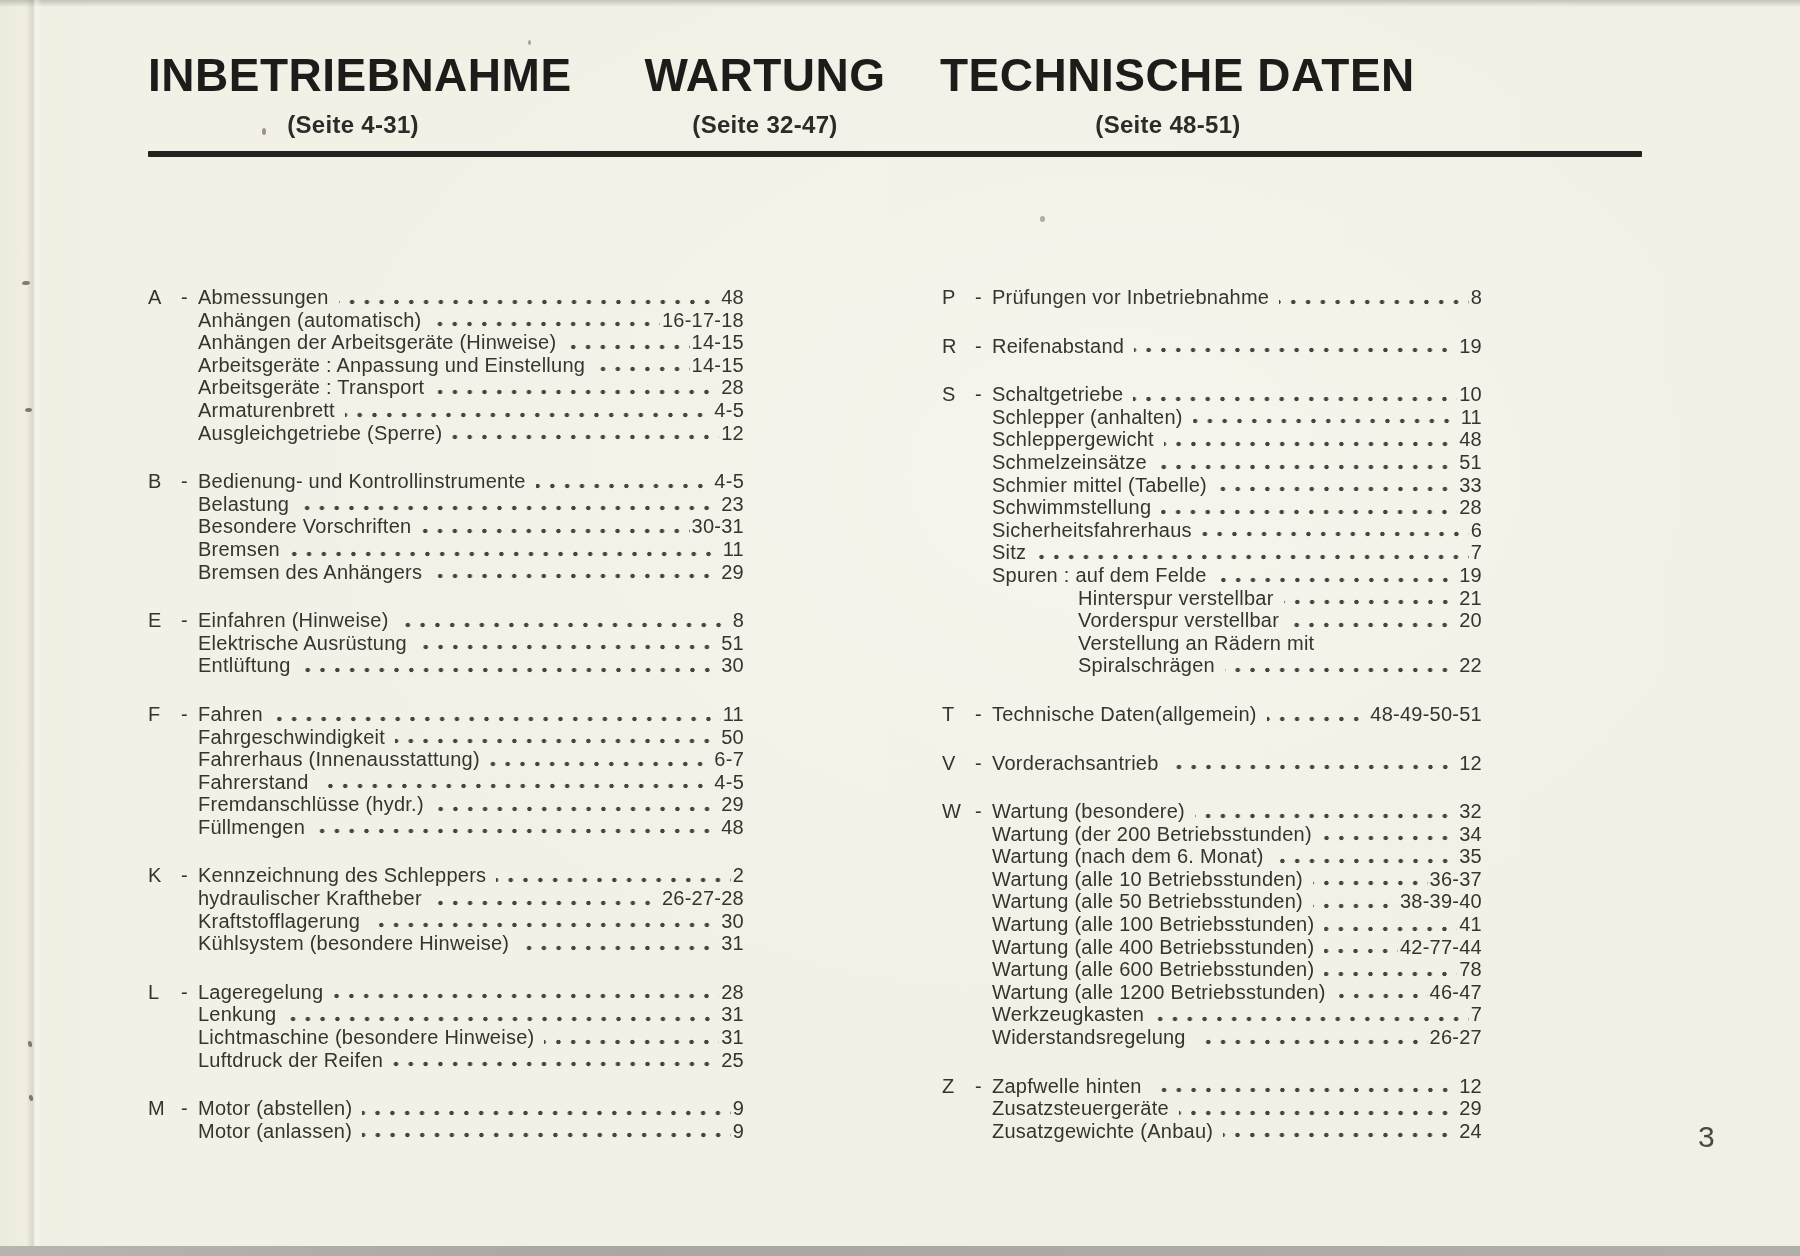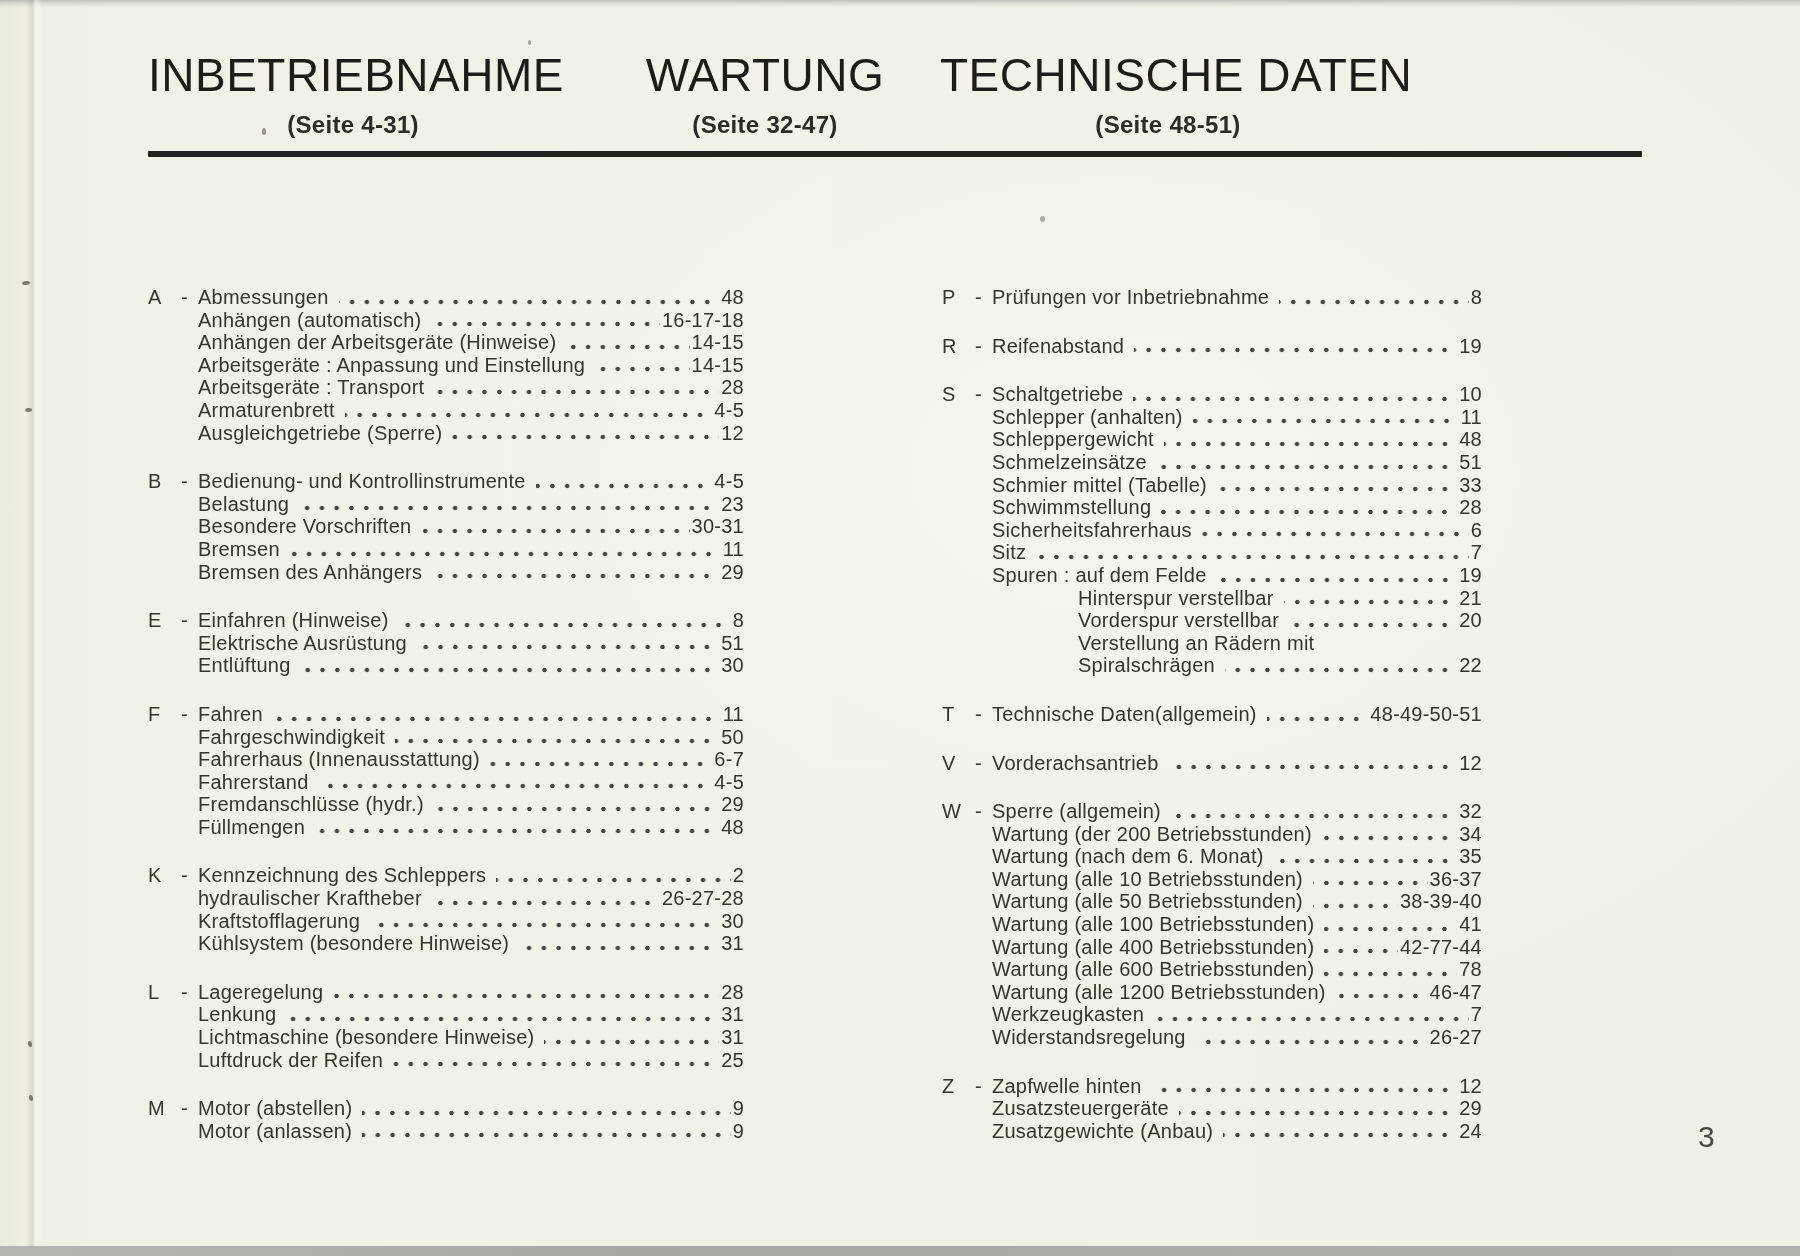--- a/index.html
+++ b/index.html
@@ -26,21 +26,21 @@
   }
   .bottom-edge{
     position:absolute;left:0;right:0;bottom:0;height:10px;
     background:linear-gradient(90deg,#b6b5af,#a8a7a1 35%,#b0afa9);
   }
   .speck{position:absolute;background:#5c574c;border-radius:50%;opacity:.75;}
 
   
   .hdr{position:absolute;top:48px;text-align:center;color:#1d1c1a;}
   .hdr .title{
-    font-size:46px;font-weight:normal;letter-spacing:0.5px;white-space:nowrap;
+    font-size:46px;font-weight:bold;letter-spacing:0.5px;white-space:nowrap;
     color:#1d1c1a;
   }
   .hdr .subtitle{
     font-size:24px;margin-top:9px;color:#2c2b28;letter-spacing:0.3px;font-weight:bold;
   }
   #hdr-0{left:148px;width:410px;}
   #hdr-1{left:644px;width:242px;}
   #hdr-2{left:940px;width:456px;}
   .rule{
     position:absolute;left:148px;top:151px;width:1494px;height:6px;
@@ -453,21 +453,21 @@
           <span class="dash">-</span>
           <span class="label">Vorderachsantrieb</span>
           <span class="dots"></span>
           <span class="pg">12</span>
         </div>
       </div>
       <div class="section">
         <div class="row">
           <span class="letter">W</span>
           <span class="dash">-</span>
-          <span class="label">Sperre (allgemein)</span>
+          <span class="label">Wartung (besondere)</span>
           <span class="dots"></span>
           <span class="pg">32</span>
         </div>
         <div class="row">
           <span class="letter"></span>
           <span class="dash"></span>
           <span class="label">Wartung (der 200 Betriebsstunden)</span>
           <span class="dots"></span>
           <span class="pg">34</span>
         </div>

